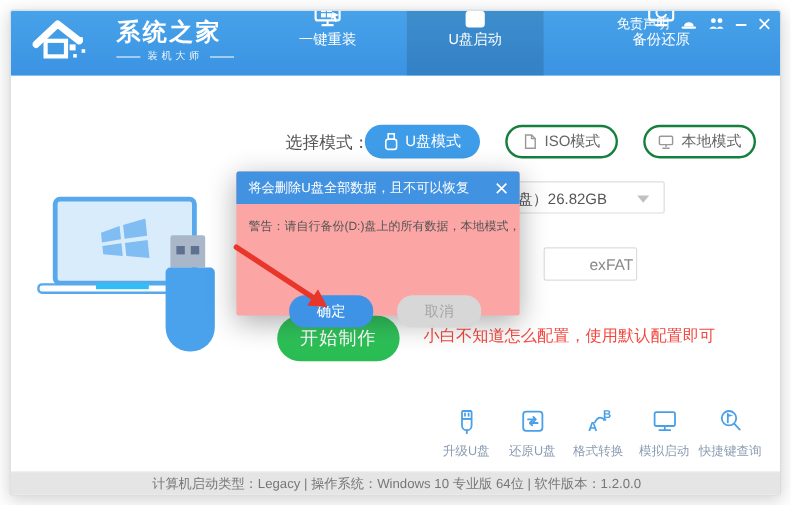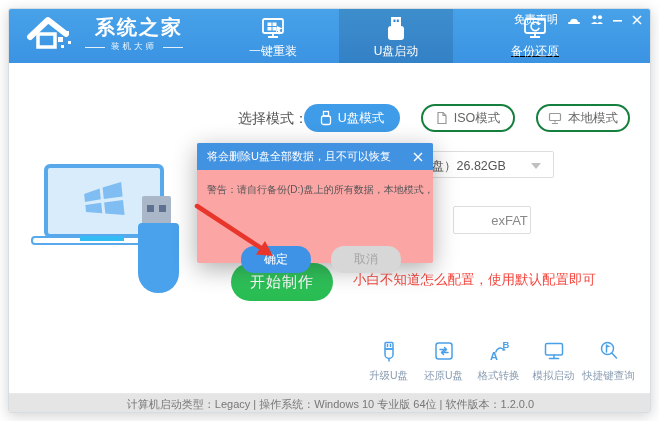--- a/index.html
+++ b/index.html
@@ -5,32 +5,32 @@
   * { margin:0; padding:0; box-sizing:border-box; }
   body { background:#fff; font-family:"Liberation Sans","DejaVu Sans",sans-serif; }
   #app { position:relative; width:659px; height:421px; background:#fff; overflow:hidden; }
   .window { position:absolute; left:8px; top:8px; width:643px; height:405px; background:#fff;
             border:1px solid #d8dde2; border-radius:3px; box-shadow:0 3px 14px rgba(0,0,0,.18); overflow:hidden; }
 
   
   .header { position:absolute; left:0; top:0; width:100%; height:54px;
             background:linear-gradient(180deg,#47a2e9,#3b93e2); }
   .brand { position:absolute; left:18px; top:6px; display:flex; align-items:flex-start; }
-  .brand-text { margin-left:12px;text-align:right; }
+  .brand-text { margin-left:24px; }
   .brand-name { color:#fff; font-size:20px; font-weight:bold; letter-spacing:2px; line-height:24px; }
   .brand-tagline { display:flex; align-items:center; gap:6px; margin-top:2px; color:#eaf5ff; font-size:8.5px; letter-spacing:3px; }
   .brand-tagline .tl { width:20px; height:1px; background:rgba(255,255,255,.85); }
 
   .tab { position:absolute; top:0; height:54px; display:flex; flex-direction:column; align-items:center;
-         justify-content:flex-end; padding-bottom:5px; cursor:pointer; }
+         justify-content:flex-end; padding-bottom:23px; cursor:pointer; }
   .tab .ticon { height:30px; display:flex; align-items:center; }
   .tab .tlabel { color:#fff; font-size:12px; line-height:14px; }
   .tab-1 { left:206px; width:116px; }
   .tab-2 { left:330px; width:114px; background:rgba(0,0,0,.12); }
-  .tab-3 { left:468px; width:116px;text-decoration:underline; }
+  .tab-3 { left:484px; width:116px; }
 
   .topbar { position:absolute; right:8px; top:3px; display:flex; align-items:center; gap:9px; }
   .disclaimer { color:#fff; font-size:11px; }
   .sysicon { display:flex; align-items:center; cursor:pointer; }
 
   
   .mode-label { position:absolute; left:229px; top:101px; font-size:14px; color:#555; }
   .pill { position:absolute; top:95px; height:28px; border-radius:14px; display:flex; align-items:center;
           justify-content:center; gap:6px; font-size:12.5px; cursor:pointer; }
   .pill-usb { left:295px; width:96px; background:#3f9ce8; color:#fff; }

